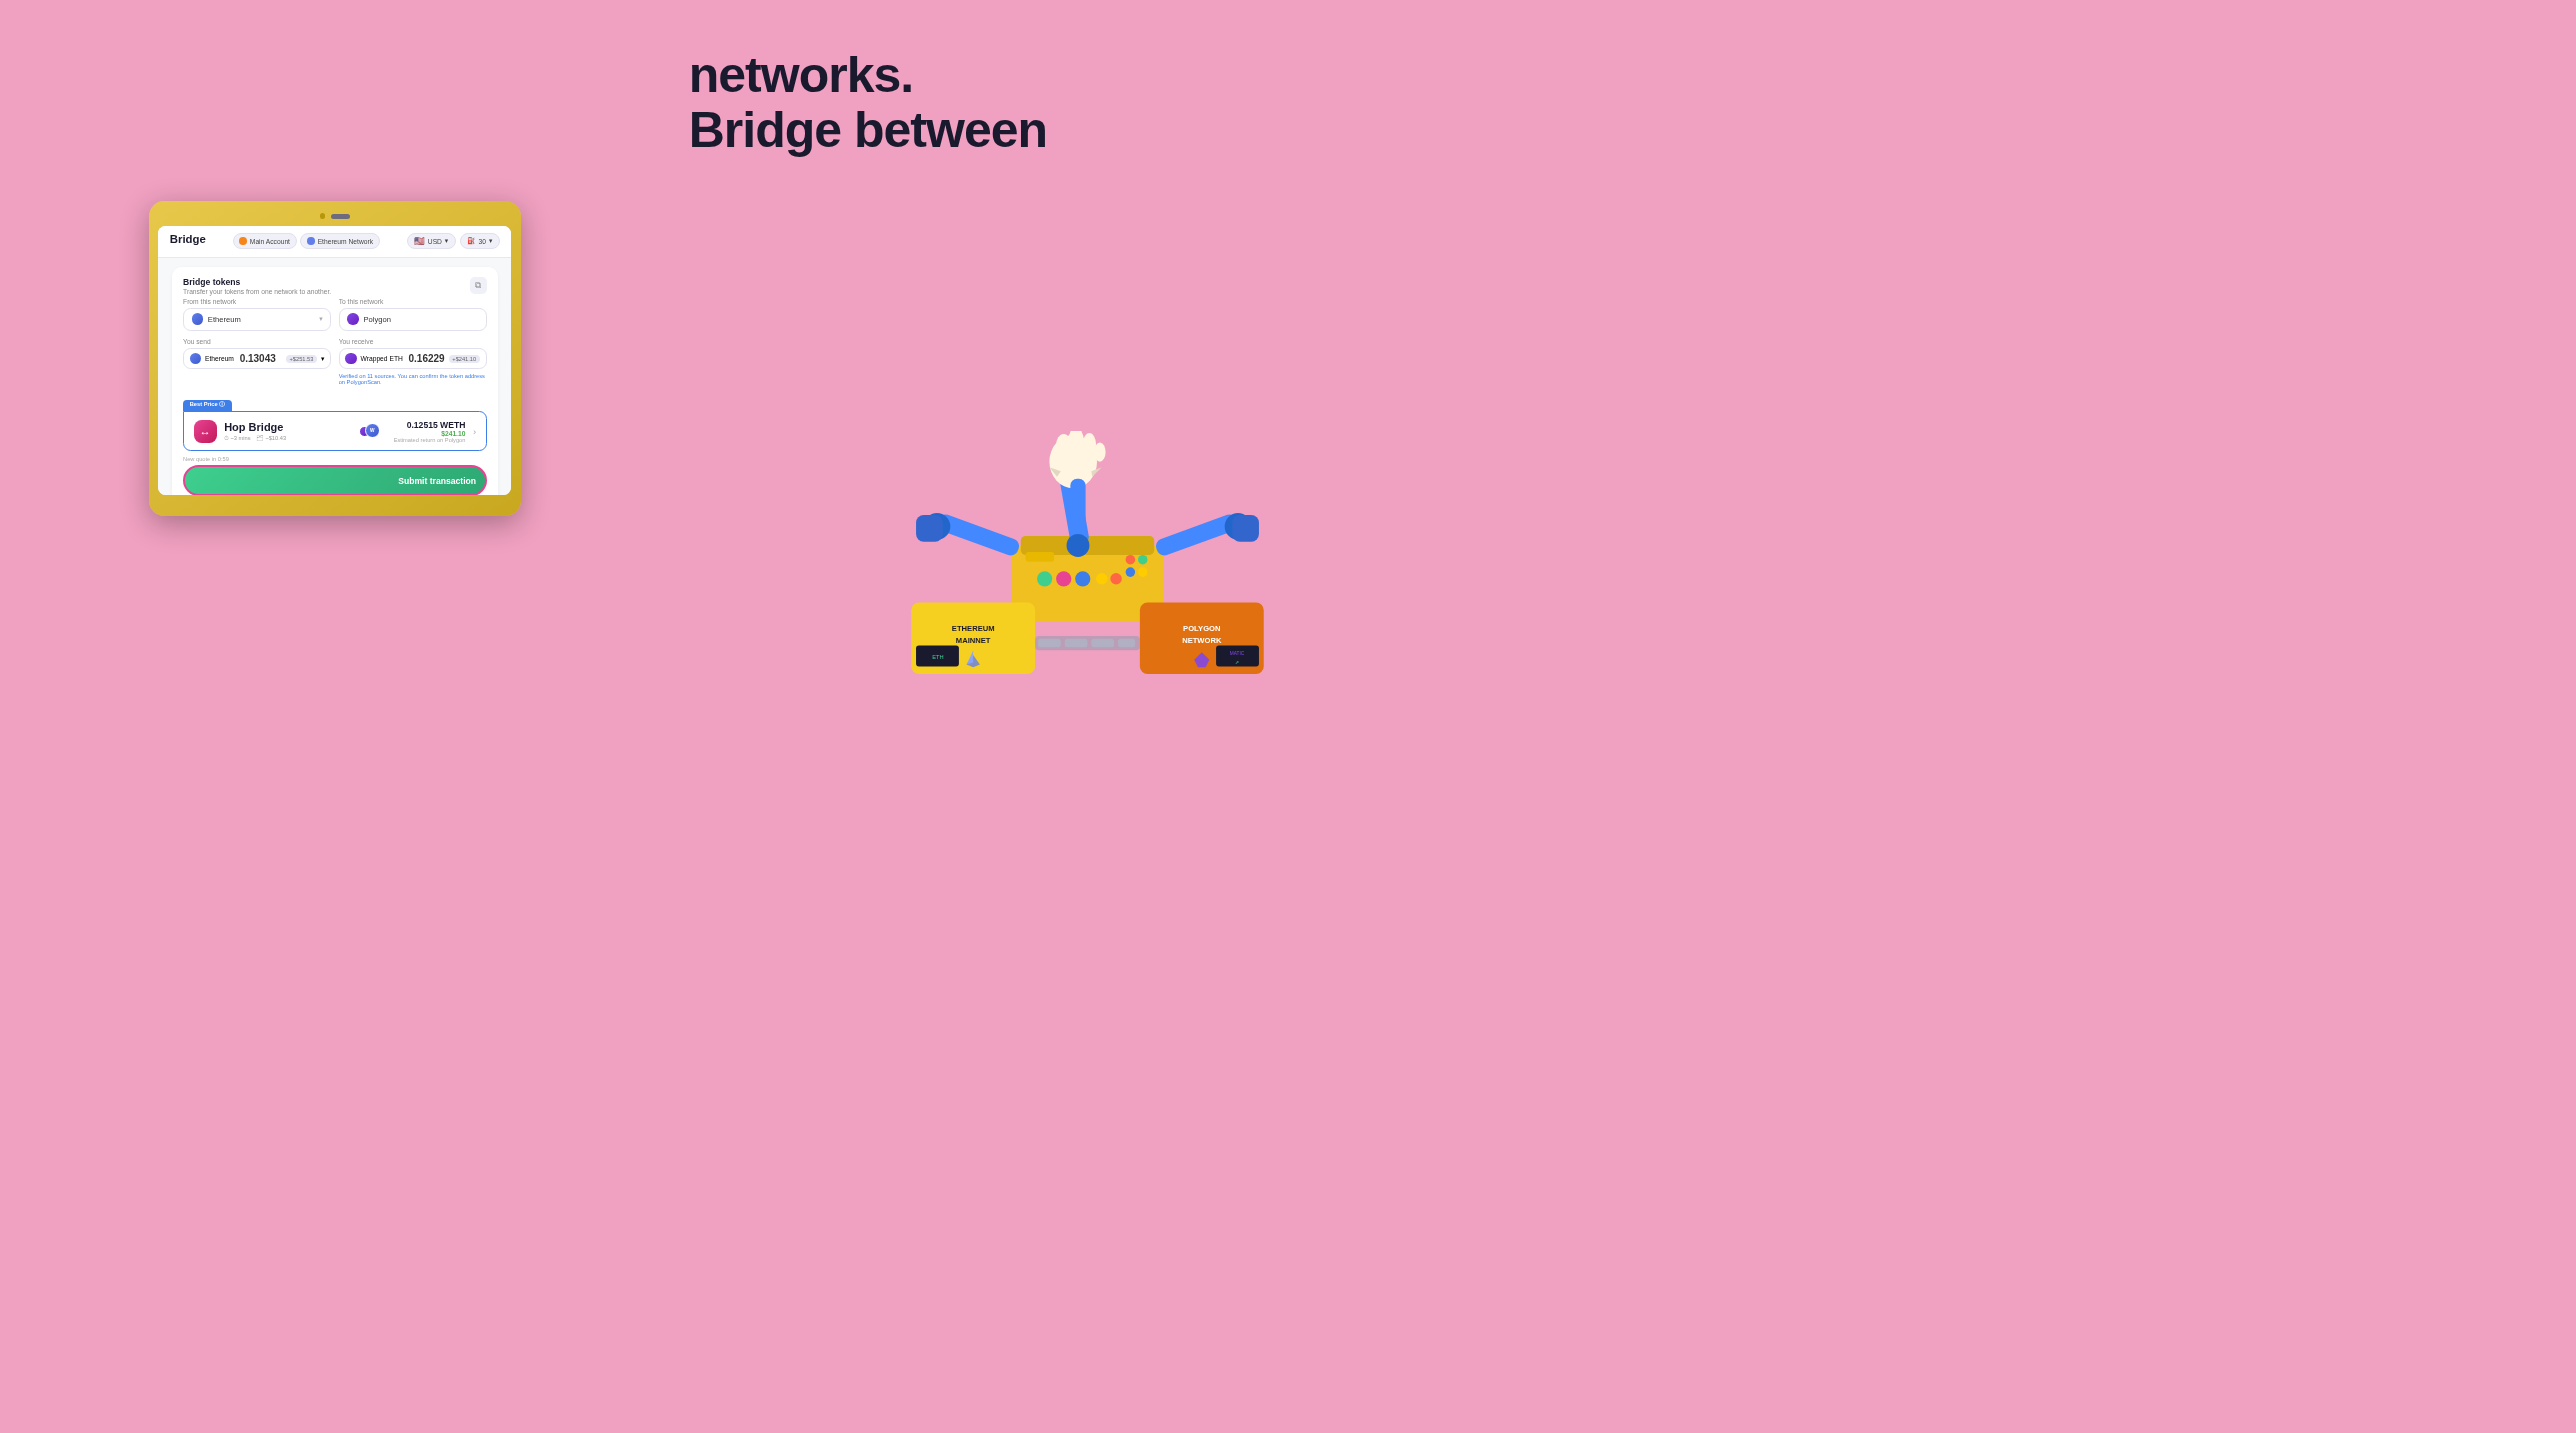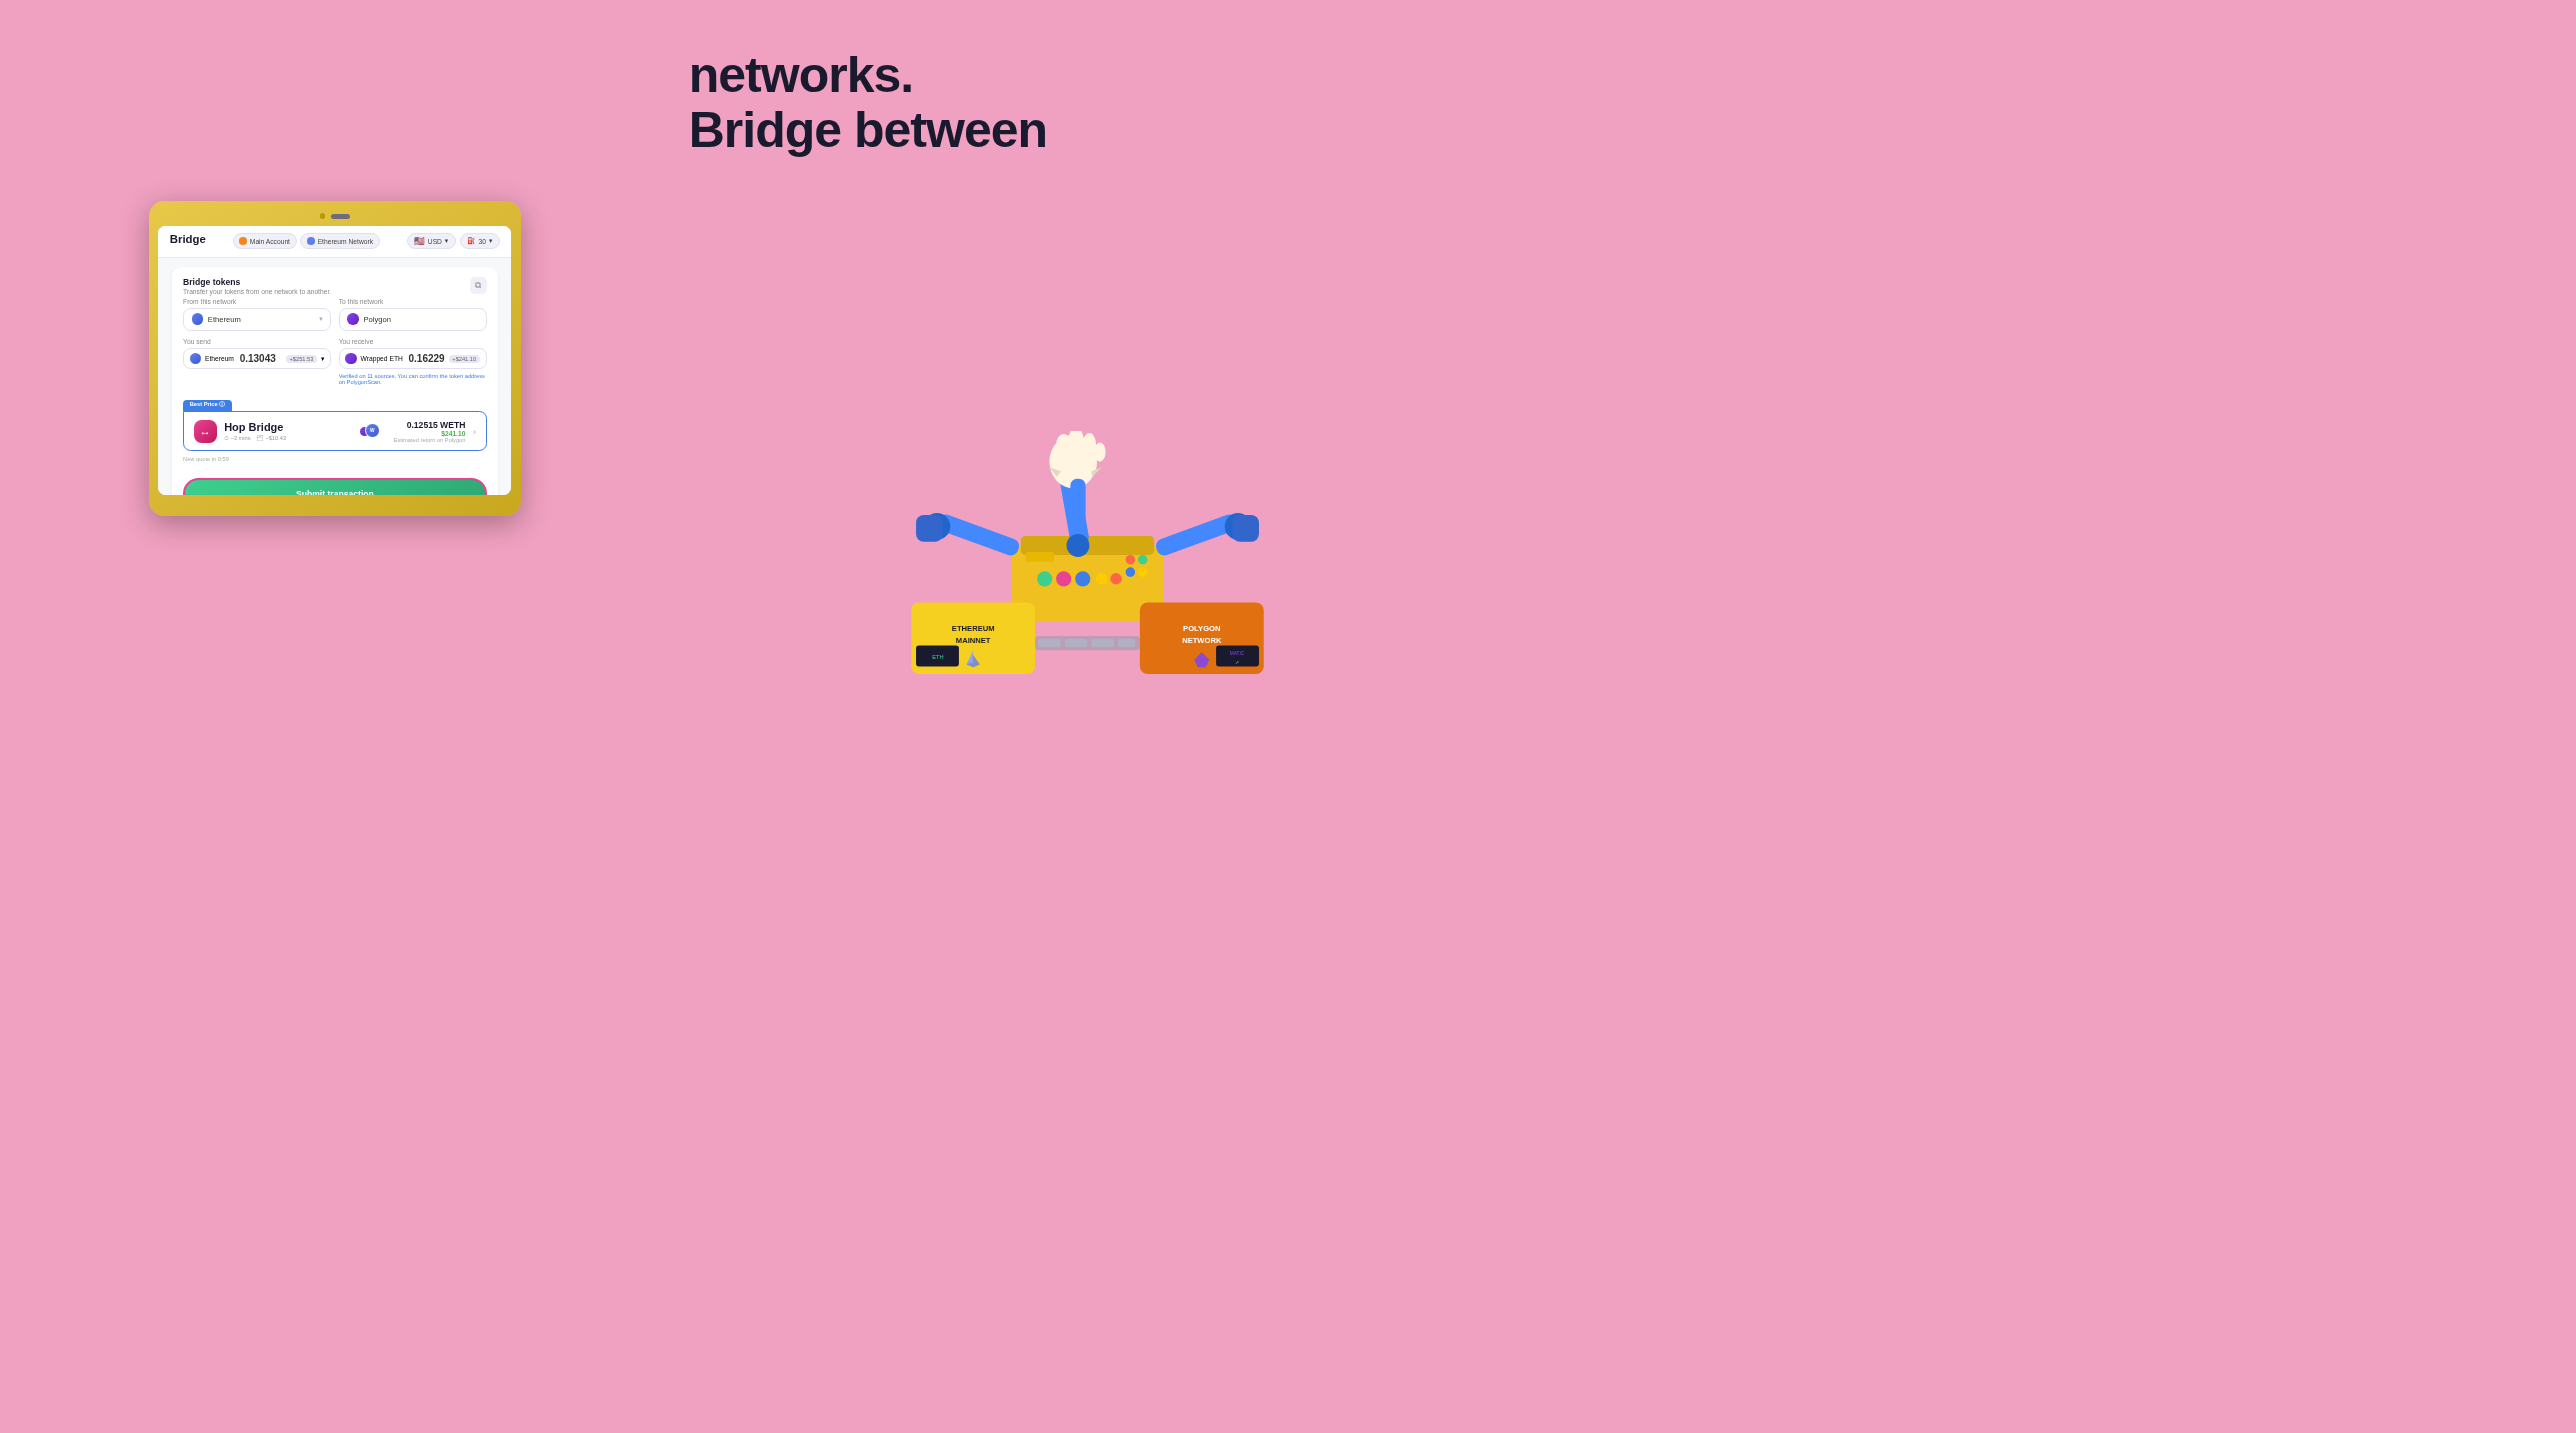--- a/index.html
+++ b/index.html
@@ -393,22 +393,22 @@
     .submit-btn {
       width: 100%;
       padding: 8.6px;
       background: linear-gradient(135deg, #3ecf8e, #2ea874);
       border: 2.4px solid #e84393;
       border-radius: 29px;
       color: #fff;
       font-size: 8.6px;
       font-weight: 700;
       cursor: pointer;
-      margin-top: 16px;
-      text-align: center;
+      margin-top: 3px;
+      text-align: right;
     }
 
     
     .right-side {
       width: 48%;
       height: 100%;
       background: #f0a0c0;
       display: flex;
       flex-direction: column;
       justify-content: flex-start;

